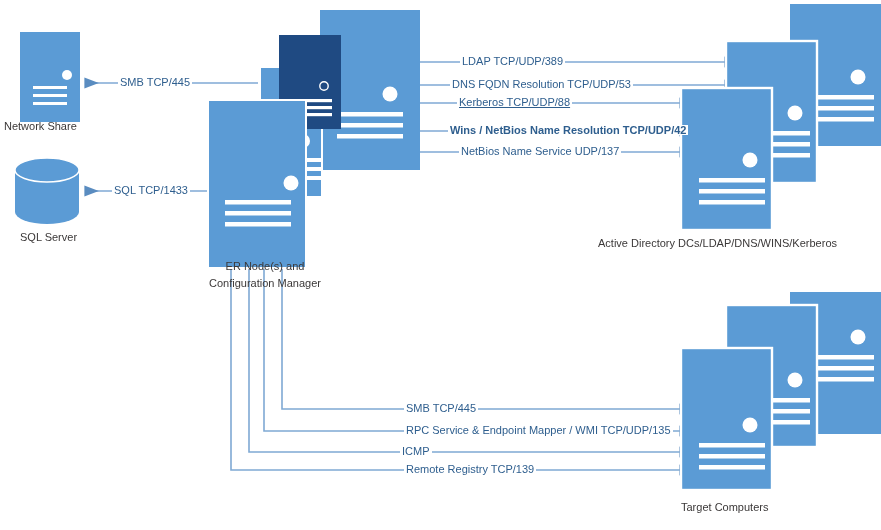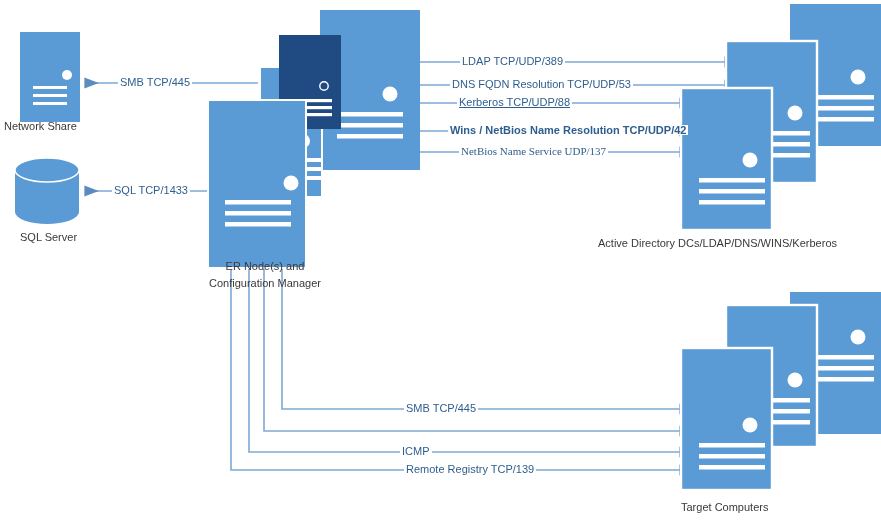--- a/index.html
+++ b/index.html
@@ -149,22 +149,23 @@
   <div class="conn-lbl" style="left:112px; top:185px;">SQL TCP/1433</div>
 
   <div class="conn-lbl" style="left:460px; top:56px;">LDAP TCP/UDP/389</div>
 
   <div class="conn-lbl" style="left:450px; top:79px;">DNS FQDN Resolution TCP/UDP/53</div>
 
   <div class="conn-lbl" style="left:457px; top:97px;text-decoration:underline;">Kerberos  TCP/UDP/88</div>
 
   <div class="conn-lbl" style="left:448px; top:125px;font-weight:bold;">Wins / NetBios Name Resolution  TCP/UDP/42</div>
 
-  <div class="conn-lbl" style="left:459px; top:146px;font-family:Liberation Serif, serif;">NetBios Name Service  UDP/137</div>
+  <div class="conn-lbl" style="left:459px; top:146px;">NetBios Name Service  UDP/137</div>
 
   <div class="conn-lbl" style="left:404px; top:403px;">SMB TCP/445</div>
 
+  <div class="conn-lbl" style="left:404px; top:425px;">RPC Service &amp; Endpoint Mapper / WMI TCP/UDP/135</div>
 
   <div class="conn-lbl" style="left:400px; top:446px;text-align:right;">ICMP</div>
 
   <div class="conn-lbl" style="left:404px; top:464px;">Remote Registry TCP/139</div>
 
 </div>
 
 </body></html>

